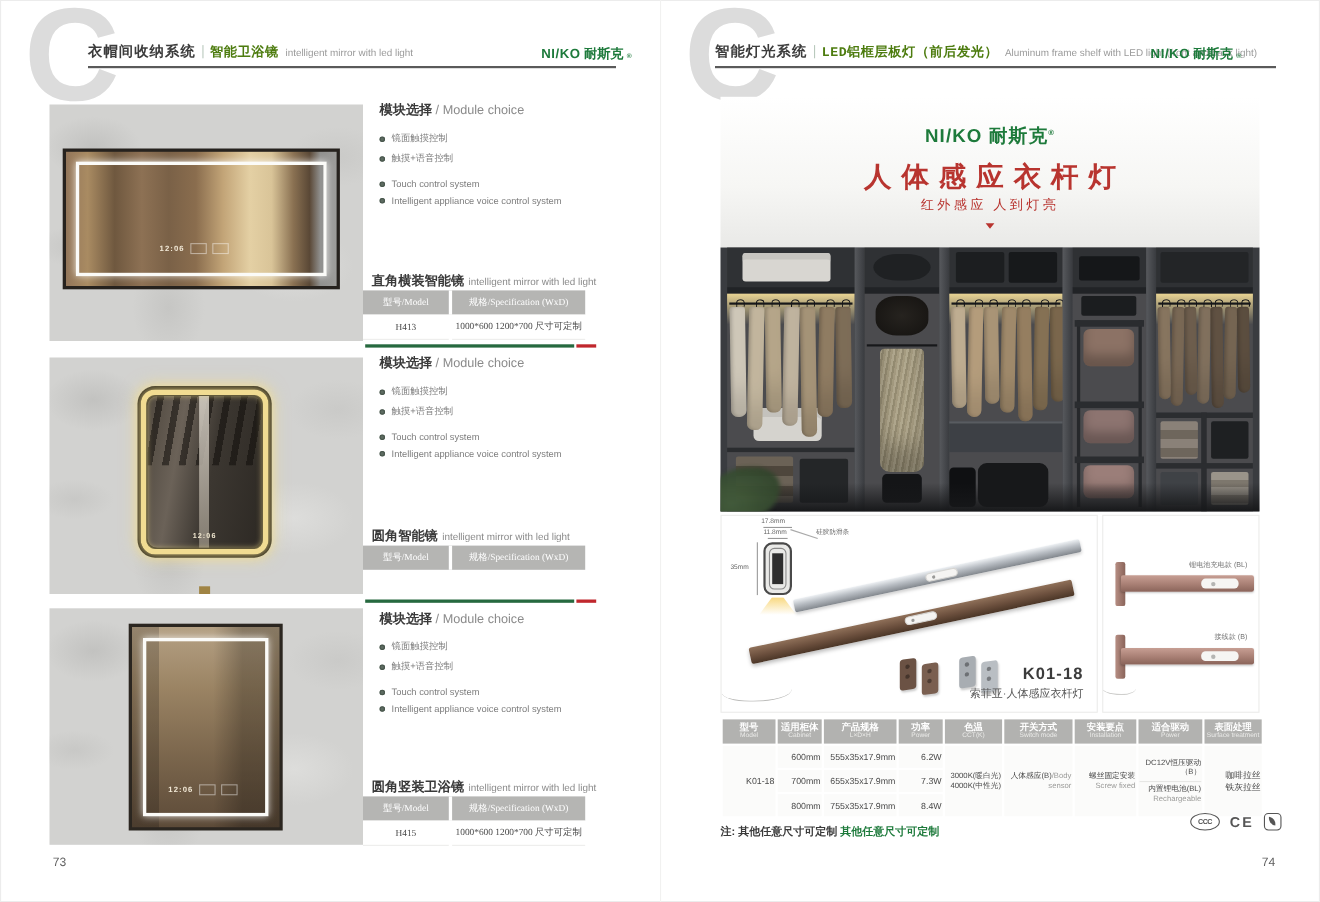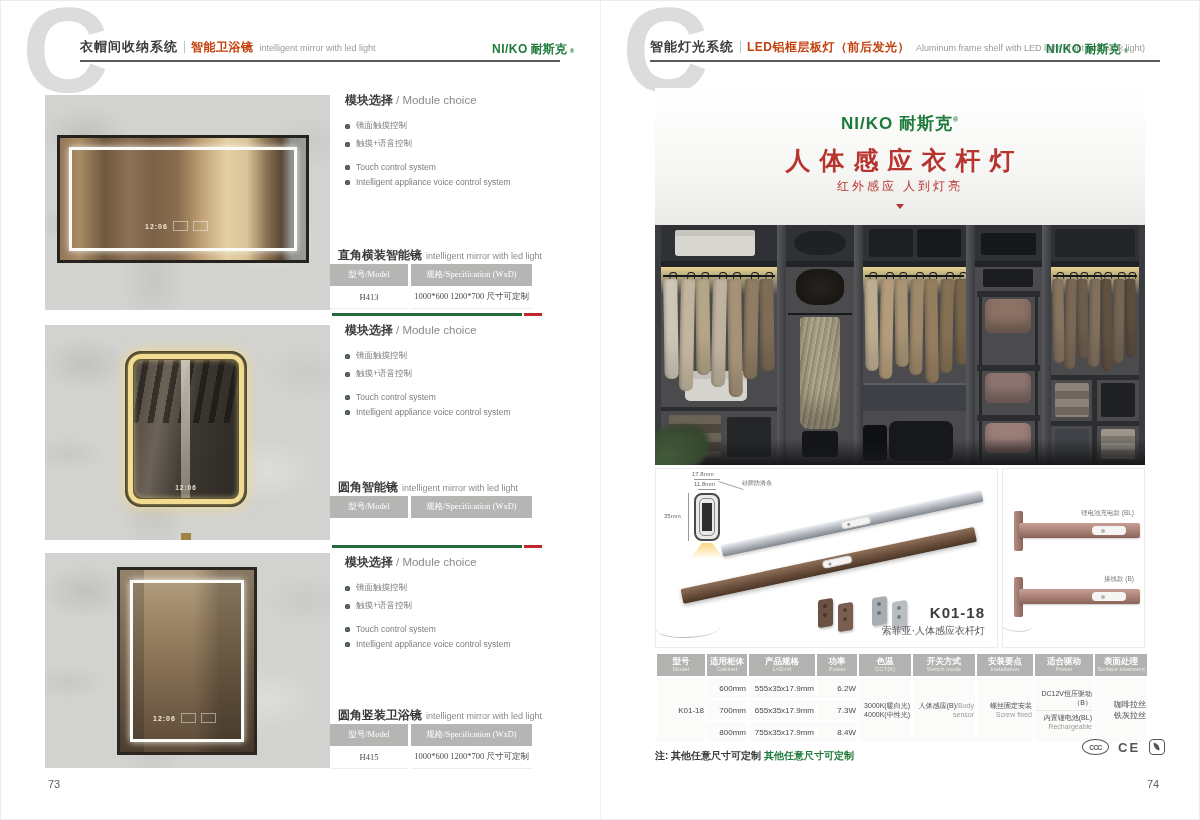--- a/index.html
+++ b/index.html
@@ -7,21 +7,21 @@
         font-family:"Liberation Sans","DejaVu Sans",sans-serif;box-shadow:inset 0 0 0 1px #ececec;}
   #gutter{position:absolute;left:600px;top:0;bottom:0;width:1px;background:#f1f1f0;}
 
   
   .cmark{position:absolute;top:-10px;font-size:120px;font-weight:700;color:#dcdcdc;line-height:1;z-index:0;}
 
   
   .hdr{position:absolute;top:38px;z-index:2;display:flex;align-items:baseline;gap:6px;white-space:nowrap;}
   .hdr .t1{font-size:13px;font-weight:700;color:#3c3c3c;letter-spacing:1px;}
   .hdr .vsep{width:1px;height:12px;background:#b9c9bd;align-self:center;}
-  .hdr .t2{font-size:12px;font-weight:700;color:#c2410c;letter-spacing:0.5px;}
+  .hdr .t2{font-size:12px;font-weight:700;color:#4d7c0f;letter-spacing:0.5px;font-family:Liberation Mono, monospace;}
   .hdr .t3{font-size:9px;color:#9a9a9a;}
   .hdr-line{position:absolute;height:2px;background:#5a5a5a;top:60px;z-index:1;}
   .logo{position:absolute;display:flex;align-items:baseline;gap:3px;color:#1d7a3b;font-weight:800;z-index:3;}
   .logo .en{font-size:12px;letter-spacing:0.5px;}
   .logo .cn{font-size:12px;}
   .logo sup{font-size:6px;}
 
   .pageno{position:absolute;top:778px;font-size:11px;color:#5f5f5f;z-index:3;}
 
   

